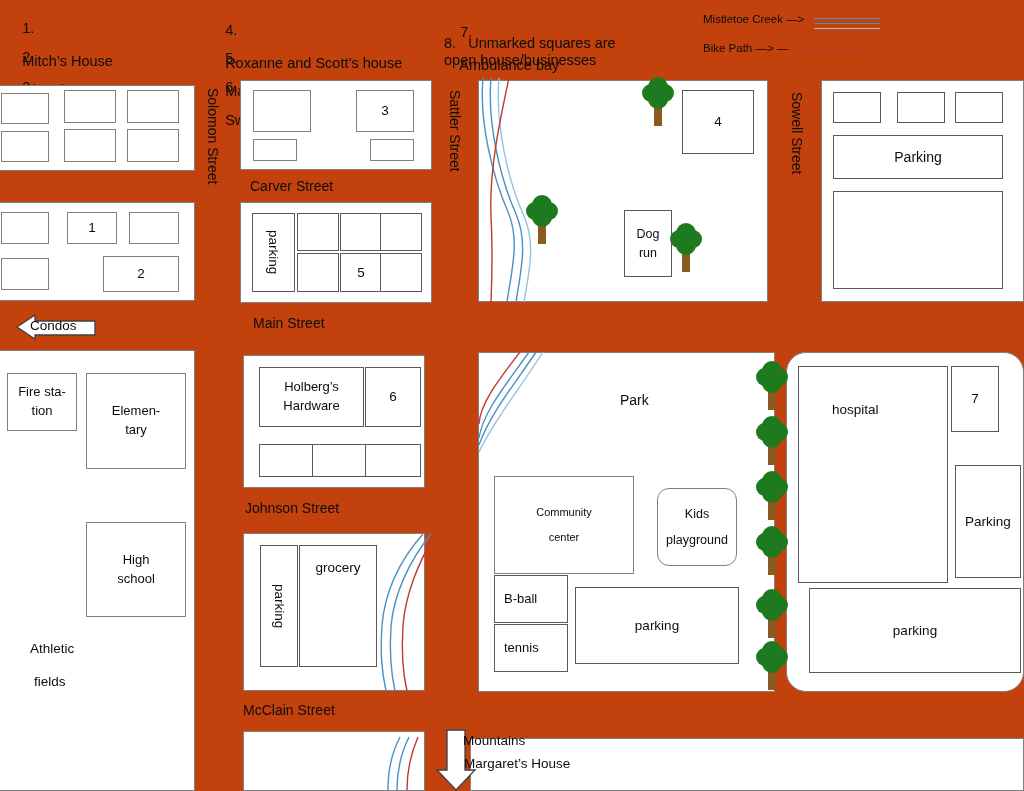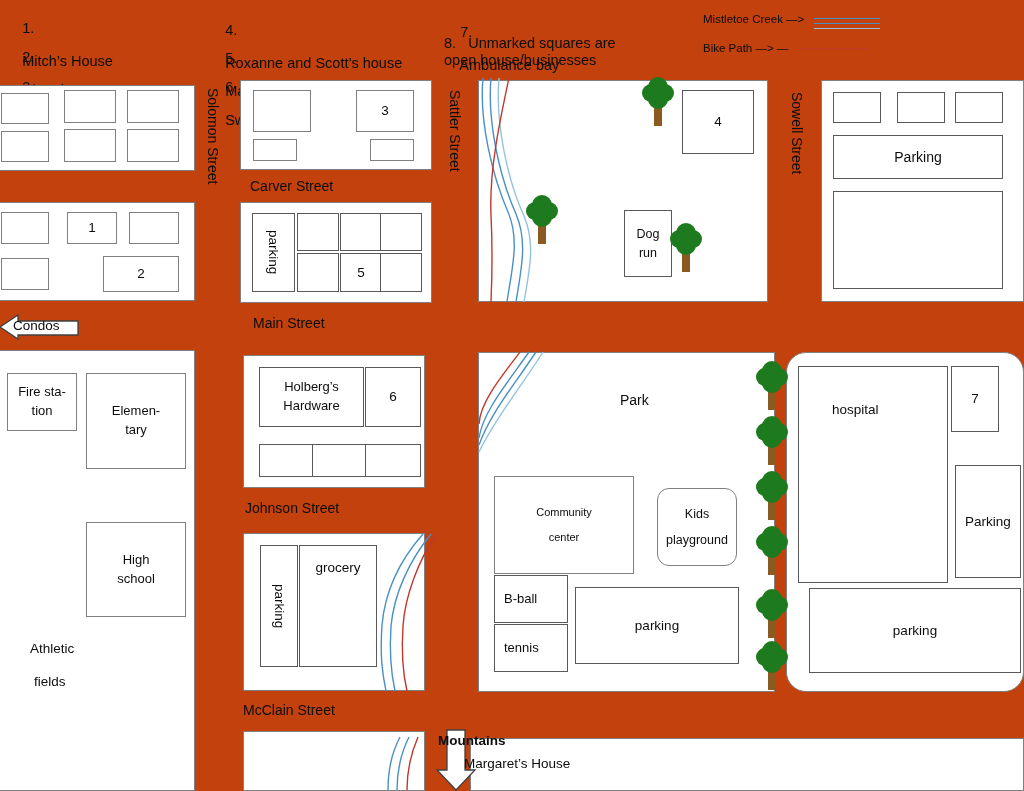--- a/index.html
+++ b/index.html
@@ -176,21 +176,21 @@
   </div>
 
   <div class="block" style="left:-2px; top:202px; width:197px; height:99px;">
     <div class="bldg" style="left:2px;  top:9px;  width:48px; height:32px;"></div>
     <div class="bldg" style="left:68px; top:9px;  width:50px; height:32px;">1</div>
     <div class="bldg" style="left:130px;top:9px;  width:50px; height:32px;"></div>
     <div class="bldg" style="left:2px;  top:55px; width:48px; height:32px;"></div>
     <div class="bldg" style="left:104px;top:53px; width:76px; height:36px;">2</div>
   </div>
 
-  <div class="arrow" style="left:0px; top:311px;text-align:center;">
+  <div class="arrow" style="left:17px; top:311px;text-align:center;">
     <svg width="80" height="32" viewBox="0 0 80 32">
       <polygon points="0,16 18,4 18,10 78,10 78,24 18,24 18,28" fill="#ffffff" stroke="#404040" stroke-width="1.3"></polygon>
     </svg>
     <span class="alabel" style="left:13px; top:7px;">Condos</span>
   </div>
 
   <div class="block" style="left:-2px; top:350px; width:197px; height:441px;">
     <div class="bldg" style="left:8px; top:22px; width:70px; height:58px; font-size:13px;">
       <span class="ln">Fire sta-</span>
       <span class="ln">tion</span>
@@ -284,21 +284,21 @@
     <div class="bldg dark" style="left:22px; top:235px; width:212px; height:85px; font-size:13.5px;">parking</div>
   </div>
 
   <div class="block" style="left:470px; top:738px; width:554px; height:53px;"></div>
 
   <div class="arrow" style="left:436px; top:730px;">
     <svg width="40" height="61" viewBox="0 0 40 61">
       <polygon points="11,0 29,0 29,40 39,40 20,60 1,40 11,40" fill="#ffffff" stroke="#404040" stroke-width="1.3"></polygon>
     </svg>
   </div>
-  <div class="freetext" style="left:438px; top:730px;font-weight:bold;">Mountains</div>
+  <div class="freetext" style="left:463px; top:730px;">Mountains</div>
   <div class="freetext" style="left:464px; top:753px;">Margaret’s House</div>
 
   <div class="tree" style="left:638px; top:76px;">
     <svg width="40" height="52" viewBox="0 0 40 52">
       <rect x="16" y="28" width="8" height="22" fill="#8a5a20"></rect>
       <circle cx="13" cy="17" r="9" fill="#1e7a1e"></circle>
       <circle cx="27" cy="17" r="9" fill="#1e7a1e"></circle>
       <circle cx="20" cy="11" r="10" fill="#1e7a1e"></circle>
       <circle cx="20" cy="23" r="10" fill="#1e7a1e"></circle>
       <circle cx="20" cy="17" r="11" fill="#1e7a1e"></circle>

